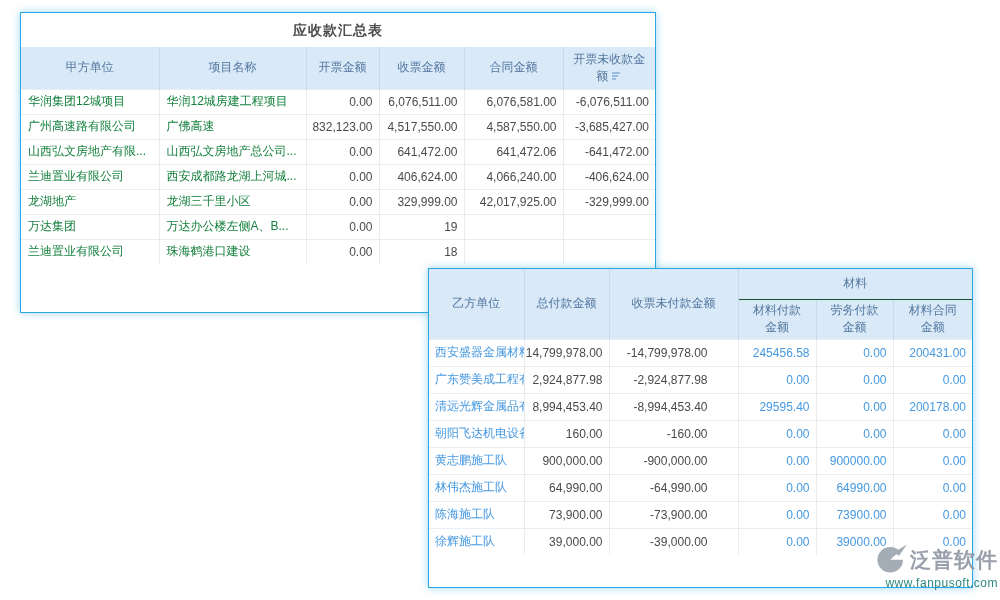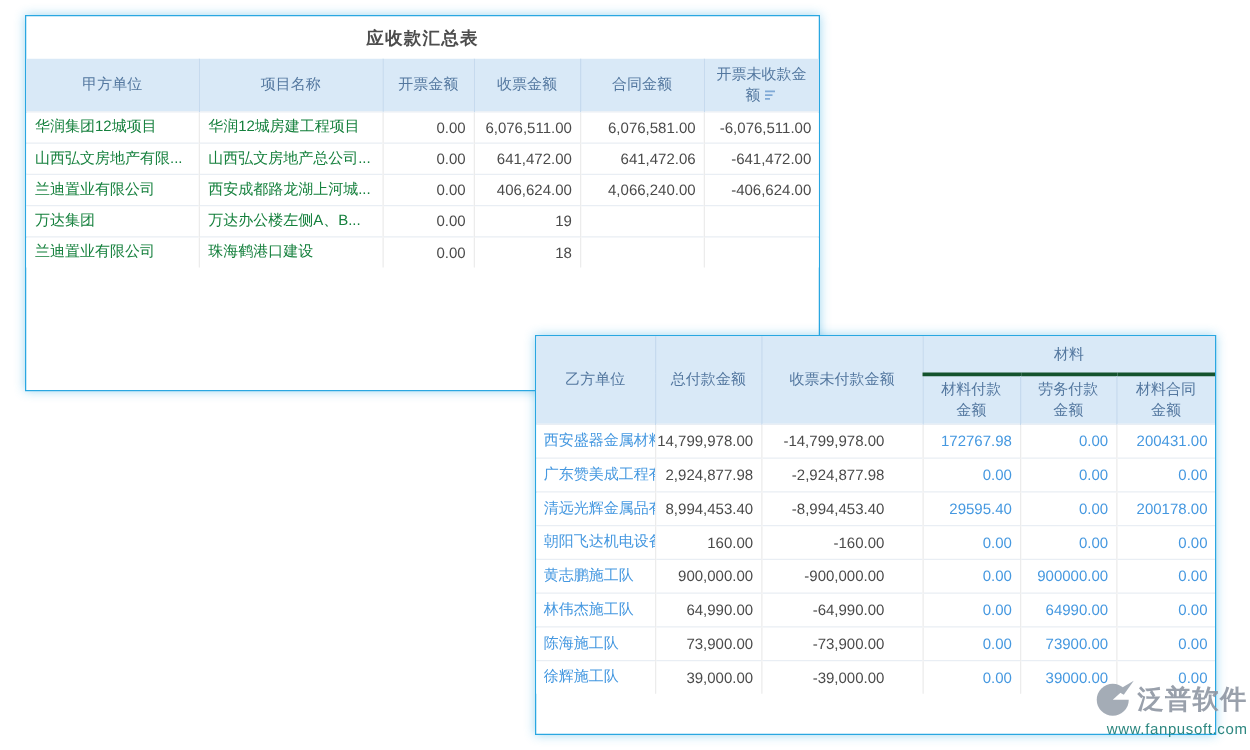--- a/index.html
+++ b/index.html
@@ -15,21 +15,21 @@
   .panel-title { height:34px; line-height:34px; text-align:center;
                  font-size:14px; font-weight:bold; color:#4d4d4d; letter-spacing:1px; }
 
   table { border-collapse:collapse; table-layout:fixed; width:100%; font-size:12px; }
   thead th { background:#d9e9f7; color:#53779f; font-weight:normal;
              text-align:center; vertical-align:middle; }
   thead th + th { border-left:1px solid #c6daee; }
 
   #receivables-panel thead th { height:42px; padding:0 6px; }
   #payables-panel  tr.group-row th { height:30px; }
-  #payables-panel  tr.sub-row  th { height:40px; padding:0 10px; border-top:3px solid #14532d; }
+  #payables-panel  tr.sub-row  th { height:40px; padding:0 10px; border-top:1px solid #14532d; }
   #payables-panel  tr.sub-row  th:first-child { border-left:1px solid #c6daee; }
   #payables-panel  th[rowspan] { height:70px; padding:0 4px; }
 
   tbody td { border-top:1px solid #e9eef4; background:#fff;
              white-space:nowrap; overflow:hidden; }
   tbody td + td { border-left:1px solid #ececec; }
   #receivables-panel tbody td { height:25px; }
   #payables-panel  tbody td { height:27px; }
 
   td.txt { padding-left:7px; color:#15803d; }
@@ -81,34 +81,50 @@
     <tbody id="receivables-body">
         <tr>
           <td class="txt">华润集团12城项目</td>
           <td class="txt">华润12城房建工程项目</td>
           <td class="num">0.00</td>
           <td class="num">6,076,511.00</td>
           <td class="num">6,076,581.00</td>
           <td class="num">-6,076,511.00</td>
         </tr>
         <tr>
+          <td class="txt">广州高速路有限公司</td>
+          <td class="txt">广佛高速</td>
+          <td class="num">832,123.00</td>
+          <td class="num">4,517,550.00</td>
+          <td class="num">4,587,550.00</td>
+          <td class="num">-3,685,427.00</td>
+        </tr>
+        <tr>
           <td class="txt">山西弘文房地产有限...</td>
           <td class="txt">山西弘文房地产总公司...</td>
           <td class="num">0.00</td>
           <td class="num">641,472.00</td>
           <td class="num">641,472.06</td>
           <td class="num">-641,472.00</td>
         </tr>
         <tr>
           <td class="txt">兰迪置业有限公司</td>
           <td class="txt">西安成都路龙湖上河城...</td>
           <td class="num">0.00</td>
           <td class="num">406,624.00</td>
           <td class="num">4,066,240.00</td>
           <td class="num">-406,624.00</td>
+        </tr>
+        <tr>
+          <td class="txt">龙湖地产</td>
+          <td class="txt">龙湖三千里小区</td>
+          <td class="num">0.00</td>
+          <td class="num">329,999.00</td>
+          <td class="num">42,017,925.00</td>
+          <td class="num">-329,999.00</td>
         </tr>
         <tr>
           <td class="txt">万达集团</td>
           <td class="txt">万达办公楼左侧A、B...</td>
           <td class="num">0.00</td>
           <td class="num">19</td>
           <td class="num"></td>
           <td class="num"></td>
         </tr>
         <tr>
@@ -144,21 +160,21 @@
         <th>材料付款金额</th>
         <th>劳务付款金额</th>
         <th>材料合同金额</th>
       </tr>
     </thead>
     <tbody id="payables-body">
         <tr>
           <td class="link">西安盛器金属材料有</td>
           <td class="num">14,799,978.00</td>
           <td class="num">-14,799,978.00</td>
-          <td class="num blue">172767.98</td>
+          <td class="num blue">245456.58</td>
           <td class="num blue">0.00</td>
           <td class="num blue">200431.00</td>
         </tr>
         <tr>
           <td class="link">广东赞美成工程有限</td>
           <td class="num">2,924,877.98</td>
           <td class="num">-2,924,877.98</td>
           <td class="num blue">0.00</td>
           <td class="num blue">0.00</td>
           <td class="num blue">0.00</td>

